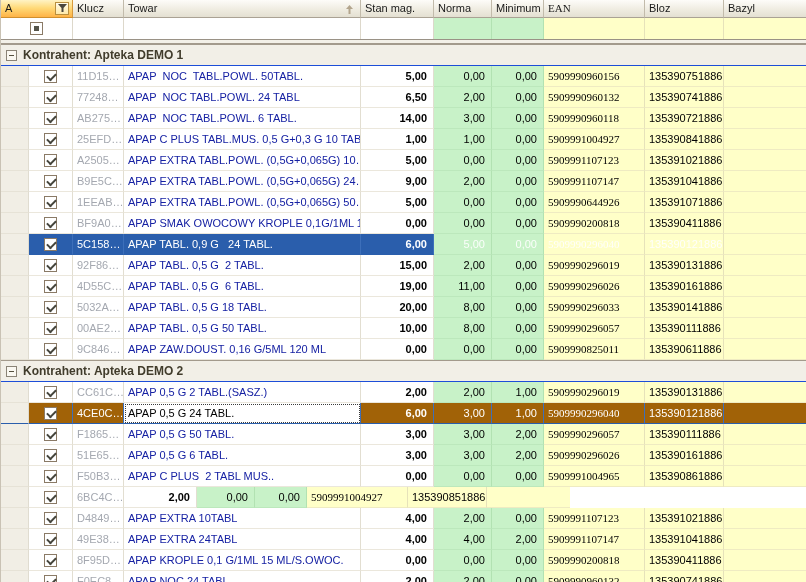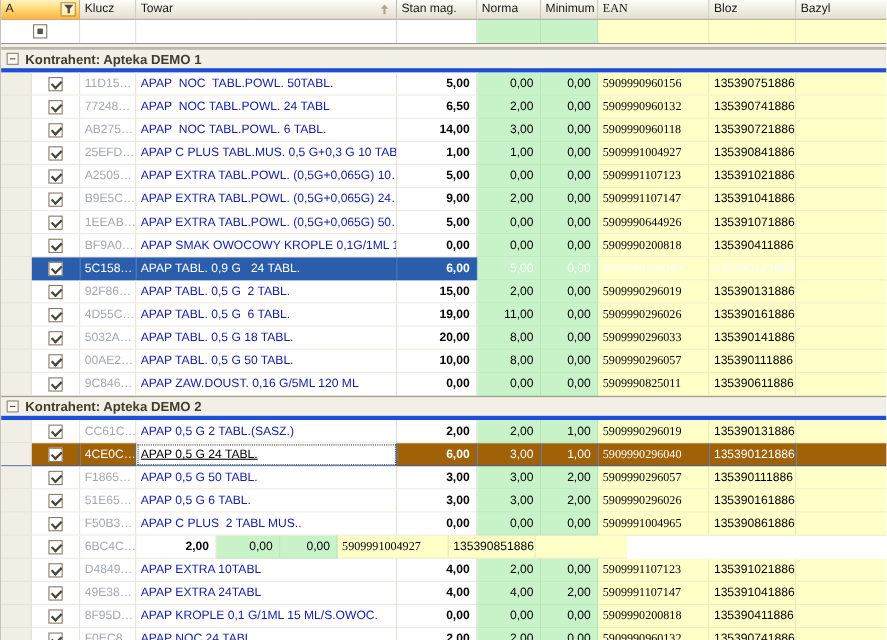--- a/index.html
+++ b/index.html
@@ -27,21 +27,21 @@
   .sort-arrow{position:absolute;right:6px;top:3px;}
   
   .frow{display:flex;height:22px;border-bottom:1px solid #9a9286;box-sizing:border-box;}
   .fcell{box-sizing:border-box;border-right:1px solid #ddd8cb;background:#fff;display:flex;align-items:center;justify-content:center;}
   .fcell.bg-green{background:#c8f2c8;border-right-color:#b2e2b2;}
   .fcell.bg-yellow{background:#ffffc8;border-right-color:#e6e2ba;}
   .sep{height:4px;background:#f3f0e8;border-bottom:1px solid #a39a8c;box-sizing:border-box;}
   
   .ghdr{
     height:22px;display:flex;align-items:center;background:#f2efe7;
-    border-top:1px solid #a39a8c;border-bottom:4px solid #1d4ed8;box-sizing:border-box;
+    border-top:1px solid #a39a8c;border-bottom:1px solid #1d4ed8;box-sizing:border-box;
   }
   .collapse-box{
     width:11px;height:11px;box-sizing:border-box;border:1px solid #8a8376;background:#faf8f1;
     margin:0 6px 0 5px;position:relative;flex:0 0 auto;
   }
   .collapse-box::after{content:"";position:absolute;left:2px;right:2px;top:4px;height:1px;background:#55503f;}
   .glabel{font-weight:bold;font-size:12px;color:#413c2c;}
   
   .row{display:flex;height:21px;line-height:20px;}
   .cell{box-sizing:border-box;border-right:1px solid #e2ded1;border-bottom:1px solid #ebe7dc;
@@ -64,21 +64,21 @@
   .w-norma{width:58px;flex:0 0 58px;} .w-min{width:52px;flex:0 0 52px;} .w-ean{width:101px;flex:0 0 101px;font-family:Liberation Serif, serif;}
   .w-bloz{width:79px;flex:0 0 79px;} .w-bazyl{width:83px;flex:0 0 83px;}
   
   .state-selected .c-a,.state-selected .c-klucz,.state-selected .c-towar,.state-selected .c-stan{
     background:#2a5eac;color:#fff;border-bottom-color:#2a5eac;border-right-color:#3d6fba;}
   .state-selected .c-norma,.state-selected .c-min,
   .state-selected .c-ean,.state-selected .c-bloz{color:rgba(255,255,255,.92);}
   
   .state-focused .cell{background:#a16207;color:#fff;border-bottom-color:#2a5eac;border-right-color:#3d6fba;}
   .state-focused .c-indent{background:#f1eee5;border-right-color:#e0dcd0;}
-  .state-focused .c-towar{background:#fff;color:#000;outline:1px dotted #3a3a3a;outline-offset:-2px;text-decoration:underline;}
+  .state-focused .c-towar{background:#fff;color:#000;outline:1px dotted #3a3a3a;outline-offset:-2px;}
 </style>
 </head>
 <body>
 
 <div id="app">
 
   <div class="hrow">
     <div class="hcell h-a w-afull">
       <span>A</span>
       <span class="filter-btn">

